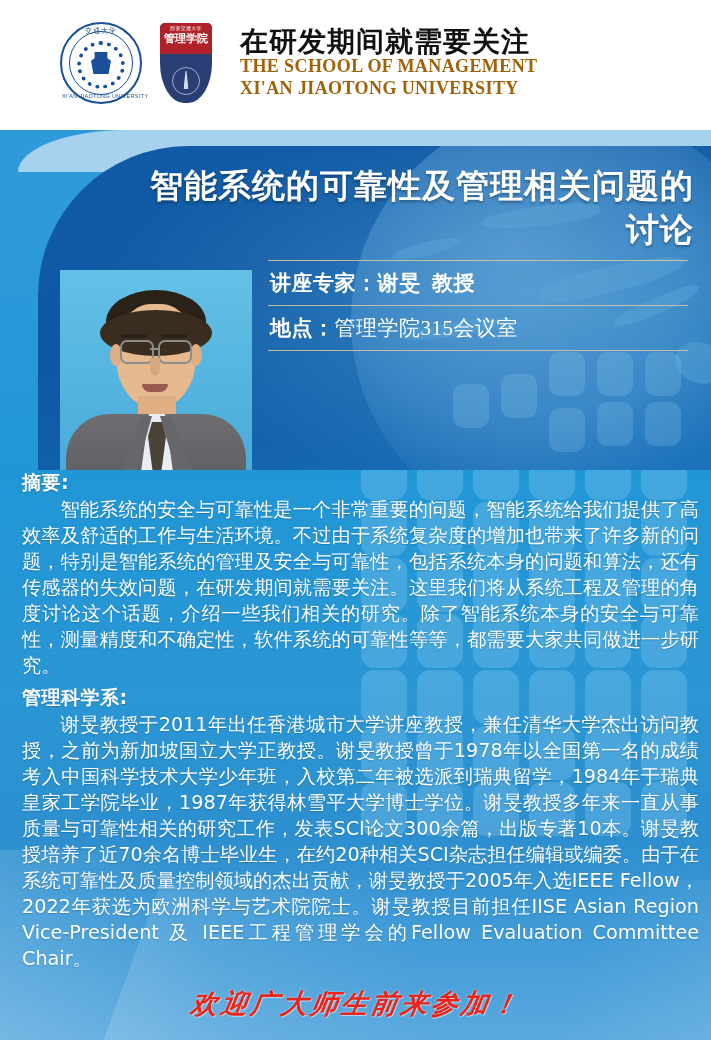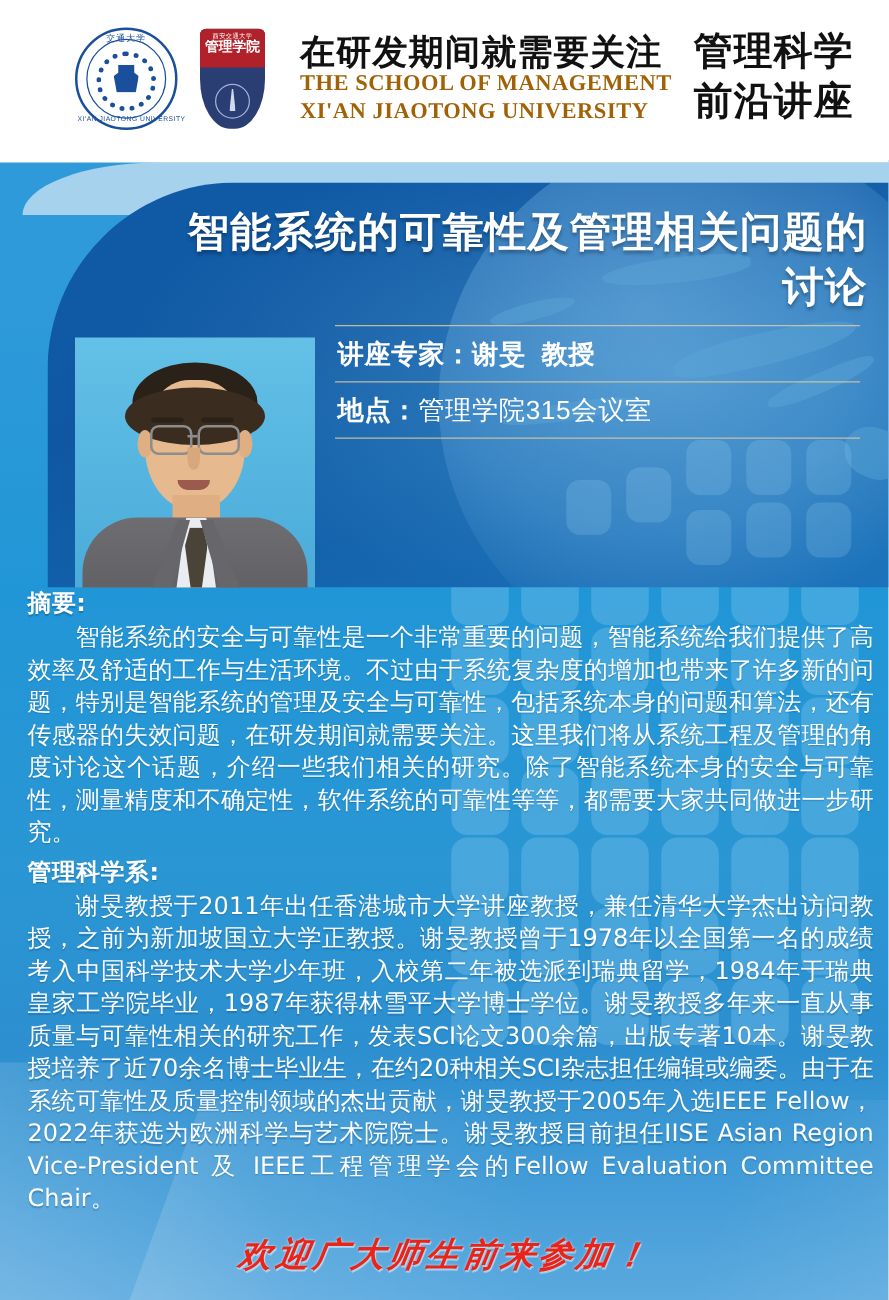--- a/index.html
+++ b/index.html
@@ -211,21 +211,21 @@
   .ph-lapel-r{position:absolute;left:100px;top:146px;width:40px;height:74px;background:#66666b;clip-path:polygon(0 0,26% 0,100% 100%,54% 100%);}
   .ph-tie{
     position:absolute;left:88px;top:152px;width:18px;height:66px;
     background:#4a4438;
     clip-path:polygon(22% 0,78% 0,100% 22%,62% 100%,38% 100%,0 22%);
   }
 
   
   .info{
     position:absolute;left:230px;top:114px;width:420px;z-index:6;
-    font-family:Liberation Sans, sans-serif;
+    font-family:Liberation Serif, serif;
     color:#ffffff;
   }
   .rule{height:1px;background:rgba(222,200,160,.85);margin:0;}
   .irow{
     font-size:21px;line-height:1;padding:12px 0 11px 2px;
     letter-spacing:.5px;white-space:nowrap;
   }
   .irow.b{font-weight:700;}
   .irow .val{font-weight:400;}
   .irow.speaker{font-weight:700;font-size:21px;}
@@ -376,24 +376,20 @@
         <div class="tower"></div>
       </div>
 
       <div class="wordmark">
         <div class="cn">在研发期间就需要关注</div>
         <div class="en1">THE SCHOOL OF MANAGEMENT</div>
         <div class="en2">XI'AN  JIAOTONG  UNIVERSITY</div>
       </div>
     </div>
 
-    <div class="series">
-      <div>管理科学</div>
-      <div>前沿讲座</div>
-    </div>
   </div>
 
   <div class="panel">
     <div class="globe"></div>
     <div class="landmass m1"></div>
     <div class="landmass m2"></div>
     <div class="landmass m3"></div>
     <div class="landmass m4"></div>
     <div class="landmass m5"></div>
     <div class="landmass m6"></div>

